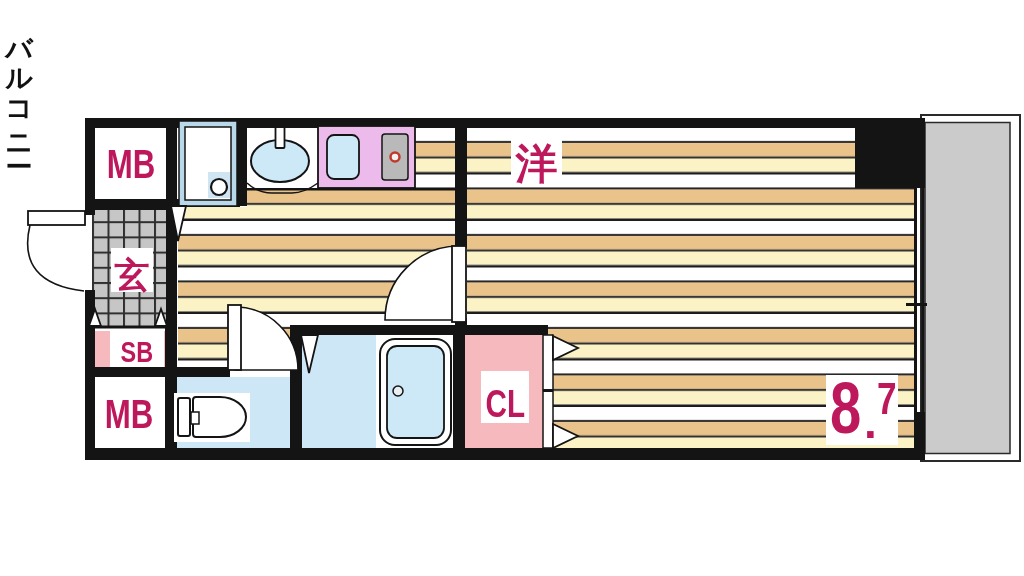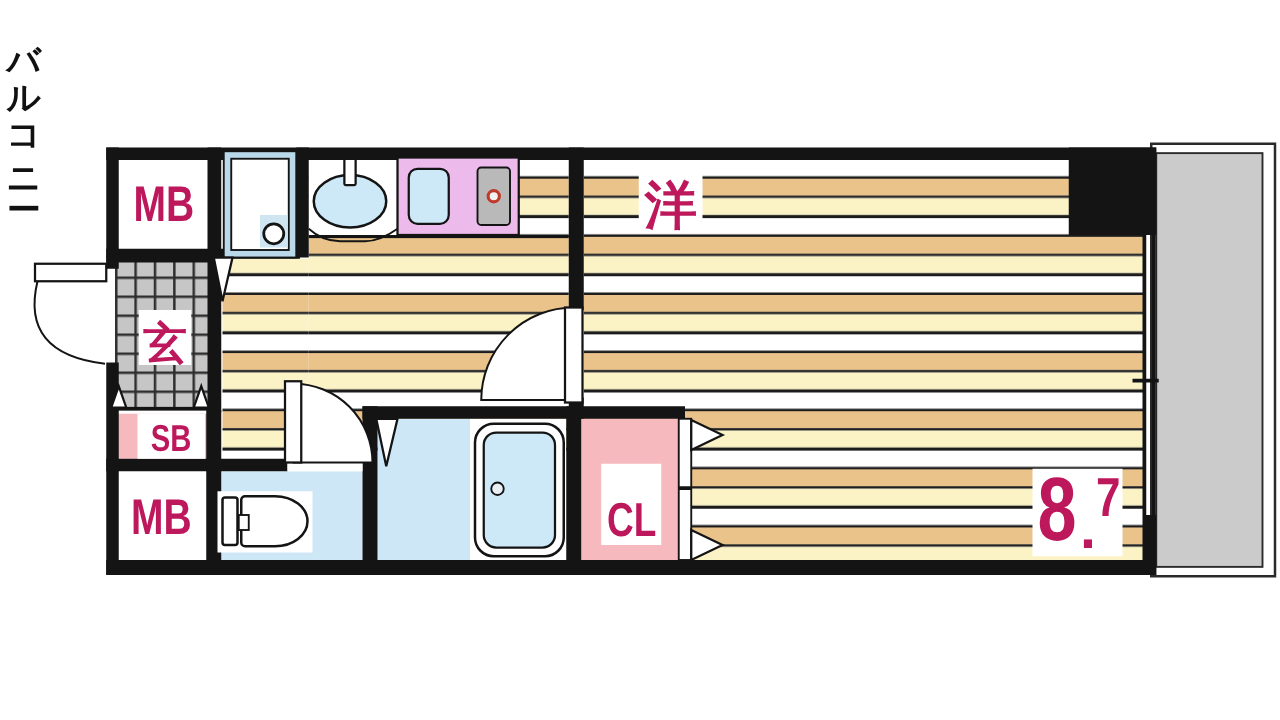--- a/index.html
+++ b/index.html
@@ -12,21 +12,21 @@
   .lbl{
     position:absolute;display:flex;align-items:flex-end;justify-content:center;
     color:#be185d;font-weight:bold;line-height:1;white-space:nowrap;
   }
   .chip{background:#ffffff;}
   .cond{transform:scaleX(.78);}
   .lbl-mb-top   {left:95px; top:140px; width:73px; height:44px; font-size:40px;}
   .lbl-mb-bot   {left:93px; top:390px; width:72px; height:44px; font-size:40px;}
   .lbl-genkan   {left:111px;top:248px; width:42px; height:44px; font-size:35px;}
   .lbl-sb       {left:110px;top:331px; width:54px; height:36px; font-size:30px;}
-  .lbl-cl       {left:481px;top:371px; width:48px; height:65px; font-size:38px;}
+  .lbl-cl       {left:481px;top:371px; width:48px; height:52px; font-size:38px;}
   .lbl-yo       {left:511px;top:136px; width:51px; height:49px; font-size:42px;}
   .lbl-balcony{
     left:950px;top:214px;width:37px;height:172px;background:#fff;
     font-size:27px;font-weight:bold;color:#111;
     writing-mode:vertical-rl;letter-spacing:3px;
     display:flex;align-items:center;justify-content:center;line-height:1;
   }
   .lbl-size{left:826px;top:375px;width:72px;height:70px;background:#fff;display:block;}
   .lbl-size .n8 {position:absolute;left:4px;top:-3px;font-size:72px;font-weight:bold;transform:scaleX(.78);transform-origin:left top;}
   .lbl-size .dot{position:absolute;left:38px;bottom:0px;font-size:46px;font-weight:bold;}

